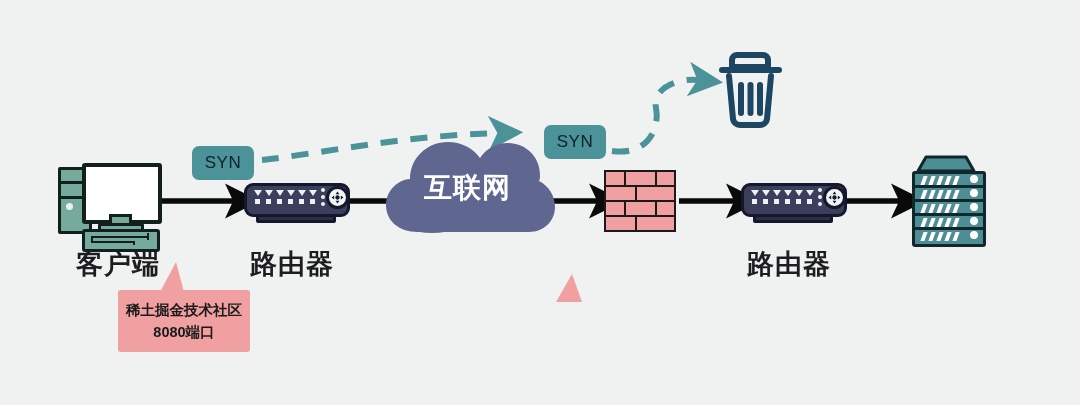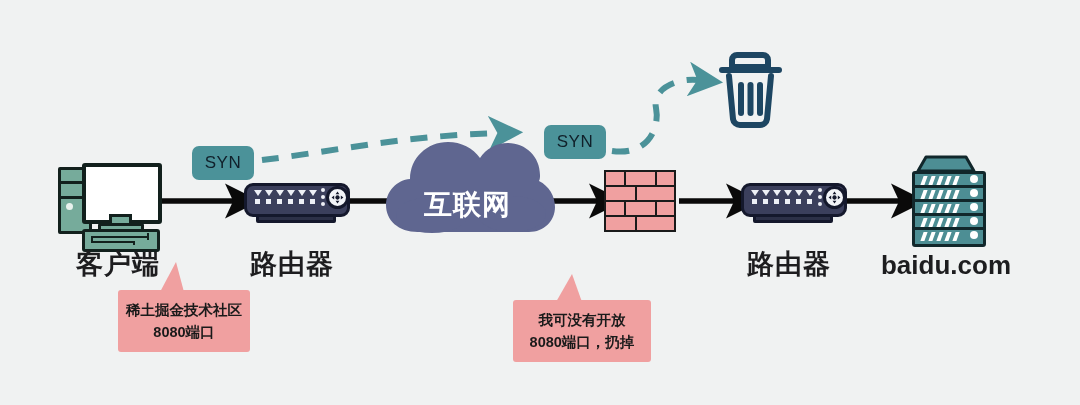--- a/index.html
+++ b/index.html
@@ -219,21 +219,21 @@
     </g>
 
     <g>
       <path d="M160,292 L176,262 L184,292 Z" fill="#f0a0a0"></path>
     </g>
     <g>
       <path d="M556,302 L572,274 L582,302 Z" fill="#f0a0a0"></path>
     </g>
   </svg>
 
-  <div class="cloud-label" style="left:424px; top:186px;">互联网</div>
+  <div class="cloud-label" style="left:424px; top:169px;">互联网</div>
 
   <div class="abs" style="left:58px; top:163px; width:96px; height:84px;">
     <div class="pc-tower" style="left:0; top:4px; width:28px; height:61px;">
       <div class="pc-tower-line" style="top:11px;"></div>
       <div class="pc-tower-line" style="top:26px;"></div>
       <div class="pc-tower-dot" style="left:5px; top:33px;"></div>
     </div>
     <div class="pc-screen" style="left:24px; top:0px; width:72px; height:53px;"></div>
     <div class="pc-neck" style="left:51px; top:51px; width:17px; height:11px;"></div>
     <div class="pc-base" style="left:40px; top:60px; width:40px; height:6px;"></div>
@@ -350,33 +350,28 @@
     </div>
     <div class="srv-unit" style="left:6px; top:72px; width:68px; height:14px;">
       <div class="slash" style="left:7px;  top:2px; height:9px;"></div>
       <div class="slash" style="left:15px; top:2px; height:9px;"></div>
       <div class="slash" style="left:23px; top:2px; height:9px;"></div>
       <div class="slash" style="left:31px; top:2px; height:9px;"></div>
       <div class="slash" style="left:39px; top:2px; height:9px;"></div>
       <div class="srv-dot" style="right:5px; top:1px;"></div>
     </div>
   </div>
-  <div class="node-label latin" style="left:946px; top:252px; transform:translateX(-50%);">baidu.com</div>
 
   <div class="syn-badge" style="left:192px; top:146px; width:62px; height:34px;">
     <span>SYN</span>
   </div>
   <div class="syn-badge" style="left:544px; top:125px; width:62px; height:34px;">
     <span>SYN</span>
   </div>
 
   <div class="callout" style="left:118px; top:290px; width:132px; height:62px;">
     <div class="ln">稀土掘金技术社区</div>
     <div class="ln">8080端口</div>
   </div>
 
-  <div class="callout" style="left:513px; top:300px; width:138px; height:62px;">
-    <div class="ln">我可没有开放</div>
-    <div class="ln">8080端口，扔掉</div>
-  </div>
 
 
 </div>
 
 </body></html>

